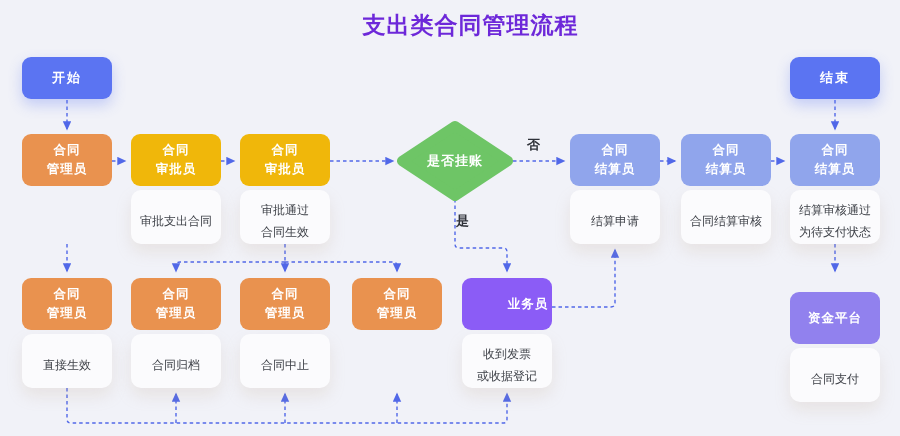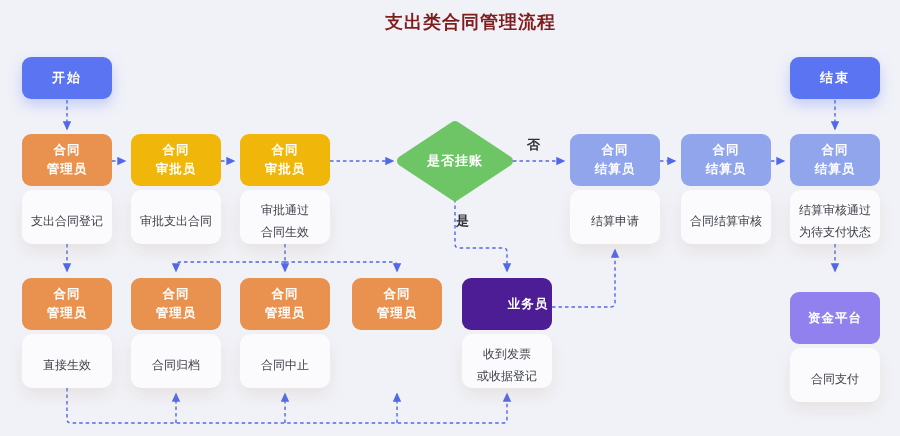--- a/index.html
+++ b/index.html
@@ -11,21 +11,21 @@
     position:relative;
     width:900px;height:436px;
     background:#f1f2f8;
     overflow:hidden;
   }
   .title-block{
     position:absolute;top:10px;left:0;width:100%;
     text-align:center;
   }
   .title{
-    font-size:18px;font-weight:800;color:#7f1d1d;letter-spacing:1px;padding-left:41px;
+    font-size:23px;font-weight:800;color:#6d28d9;letter-spacing:1px;padding-left:41px;
   }
   .subtitle{
     margin-top:4px;font-size:11px;color:#9aa0ab;letter-spacing:.2px;
   }
   svg.wires{position:absolute;left:0;top:0;width:900px;height:436px;}
   .terminal{
     position:absolute;width:90px;height:42px;
     border-radius:9px;
     display:flex;align-items:center;justify-content:center;
     color:#fff;font-size:13px;font-weight:700;letter-spacing:2px;
@@ -104,21 +104,20 @@
   <div class="terminal" style="left: 790px; top: 57px; background-color: rgb(91, 116, 242);">结束</div>
   <div class="terminal" style="left: 22px; top: 57px; background-color: rgb(91, 116, 242);">开始</div>
 
   <div class="decision-label">是否挂账</div>
   <div class="branch-label branch-no">否</div>
   <div class="branch-label branch-yes">是</div>
 
   <div class="card" style="left:22px;top:134px">
     <div class="card-head" style="background-color: rgb(233, 146, 79);">合同
 管理员</div>
-    <div class="card-body">支出合同登记</div>
   </div>
   <div class="card" style="left:131px;top:134px">
     <div class="card-head" style="background-color: rgb(240, 183, 10);">合同
 审批员</div>
     <div class="card-body">审批支出合同</div>
   </div>
   <div class="card" style="left:240px;top:134px">
     <div class="card-head" style="background-color: rgb(240, 183, 10);">合同
 审批员</div>
     <div class="card-body">审批通过
@@ -154,21 +153,21 @@
   <div class="card" style="left:240px;top:278px">
     <div class="card-head" style="background-color: rgb(233, 146, 79);">合同
 管理员</div>
     <div class="card-body">合同中止</div>
   </div>
   <div class="card" style="left:352px;top:278px">
     <div class="card-head" style="background-color: rgb(233, 146, 79);">合同
 管理员</div>
   </div>
   <div class="card" style="left:462px;top:278px">
-    <div class="card-head" style="background-color: #4c1d95; padding-left: 42px;">业务员</div>
+    <div class="card-head" style="background-color: #8b5cf6; padding-left: 42px;">业务员</div>
     <div class="card-body">收到发票
 或收据登记</div>
   </div>
   <div class="card" style="left:790px;top:292px">
     <div class="card-head" style="background-color: rgb(145, 129, 238);">资金平台</div>
     <div class="card-body">合同支付</div>
   </div>
 
 </div>
 

